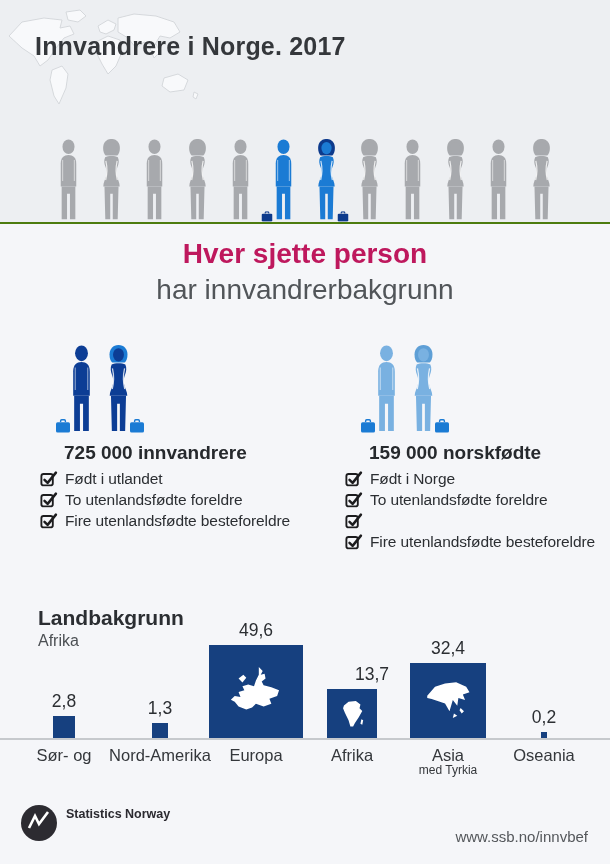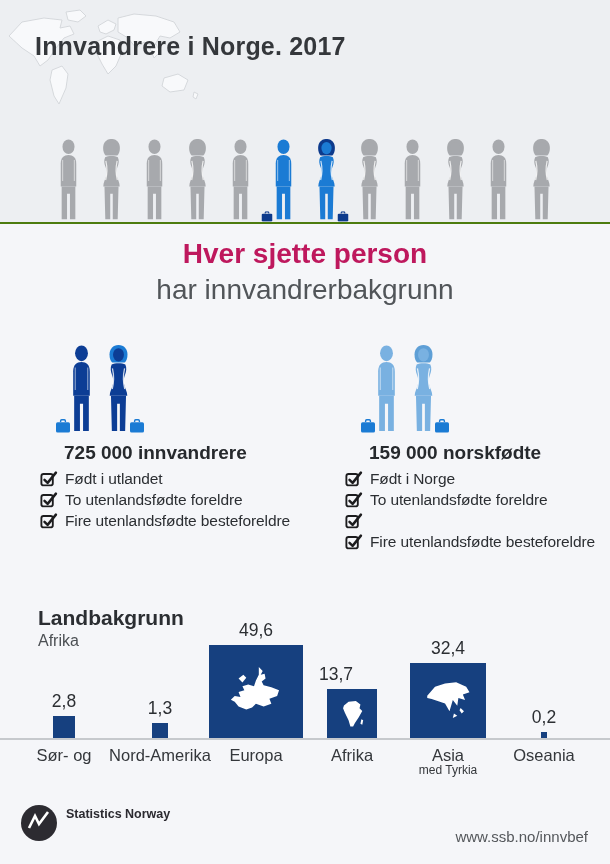--- a/index.html
+++ b/index.html
@@ -301,21 +301,21 @@
             <use href="#europe-map-icon"></use>
           </svg>
         </div>
         <div class="bar-val" style="left: 216px; top: 19.6839px;">49,6</div>
         <div class="bar-label" style="left: 181px;"><span>Europa</span></div>
         <div class="bar" style="width: 49.0429px; height: 49.0429px; left: 327.479px; top: 88.9571px;">
           <svg width="30.40659932481763" height="27.464025196609477" viewBox="0 0 26 30">
             <use href="#africa-map-icon"></use>
           </svg>
         </div>
-        <div class="bar-val" style="left: 296px; top: 63.9571px;">13,7</div>
+        <div class="bar-val" style="left: 309px; top: 63.9571px; text-align: right;">13,7</div>
         <div class="bar-label" style="left: 277px;"><span>Afrika</span></div>
         <div class="bar" style="width: 75.4203px; height: 75.4203px; left: 410.29px; top: 62.5797px;">
           <svg width="46.760599760909834" height="42.23538042920888" viewBox="0 0 42 34">
             <use href="#asia-map-icon"></use>
           </svg>
         </div>
         <div class="bar-val" style="left: 408px; top: 37.5797px;">32,4</div>
         <div class="bar-label" style="left: 373px;"><span>Asia</span><div class="sub">med Tyrkia</div></div>
         <div class="bar" style="width: 5.92558px; height: 5.92558px; left: 541.037px; top: 132.074px;"></div>
         <div class="bar-val" style="left: 504px; top: 107.074px;">0,2</div>

